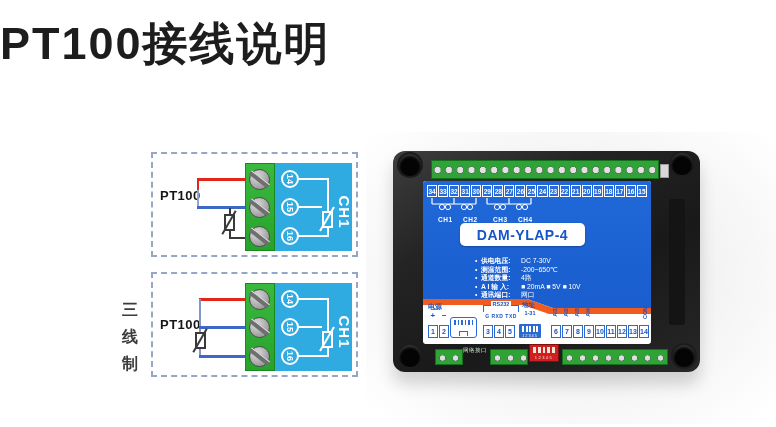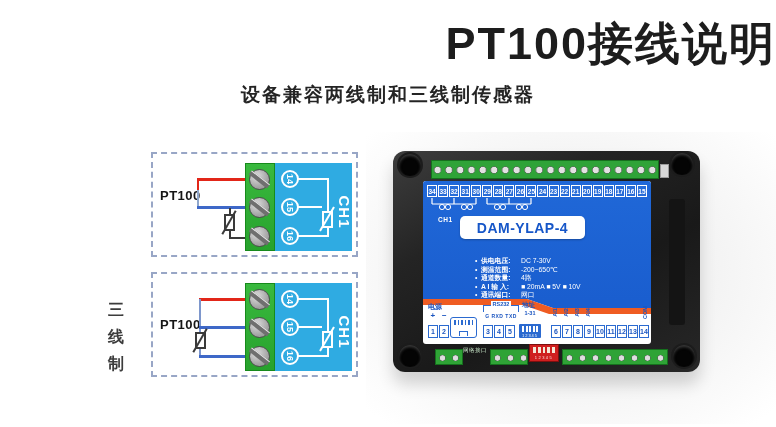--- a/index.html
+++ b/index.html
@@ -2,21 +2,21 @@
 <html><head>
 <meta charset="utf-8">
 <style>
   html,body{margin:0;padding:0;background:#fff;}
   *{box-sizing:border-box;}
   #canvas{position:relative;width:776px;height:427px;background:#ffffff;overflow:hidden;
           font-family:"Liberation Sans","DejaVu Sans",sans-serif;}
   .abs{position:absolute;}
 
   
-  .title{left:0;top:14px;width:776px;text-align:right;font-size:45px;font-weight:800;
+  .title{left:0;top:14px;width:776px;text-align:left;font-size:45px;font-weight:800;
          color:#1d1d1d;letter-spacing:2px;}
   .subtitle{left:0;top:82px;width:776px;text-align:center;font-size:19px;font-weight:700;
             color:#242424;letter-spacing:2px;}
 
   
   .vlabel{width:18px;font-size:16px;line-height:27px;color:#3c3c3c;font-weight:600;
           word-break:break-all;text-align:center;}
   .dbox{width:207px;height:105px;border:2px dashed #98a6c6;background:#fff;}
   .gblockD{left:92px;top:9px;width:30px;height:88px;background:linear-gradient(180deg,#39b93e,#27a22c);
            border:1px solid #178a1b;z-index:3;}
@@ -63,21 +63,21 @@
 
   .tports{left:4px;top:4px;width:220px;height:12px;display:flex;gap:1px;}
   .tport{flex:1;border:1px solid #fff;color:#fff;font-size:6.5px;font-weight:700;
          display:flex;align-items:center;justify-content:center;background:rgba(255,255,255,0.04);}
   .brackets{left:4px;top:16px;width:220px;height:18px;}
   .ch-labels{left:4px;top:35px;width:220px;height:9px;}
   .ch-labels span{position:absolute;font-size:6.5px;font-weight:700;color:#fff;letter-spacing:0.5px;}
   .ch-labels span:nth-of-type(1){left:11px;} .ch-labels span:nth-of-type(2){left:36px;}
   .ch-labels span:nth-of-type(3){left:66px;} .ch-labels span:nth-of-type(4){left:91px;}
 
-  .model-pill{left:37px;top:35px;width:125px;height:23px;background:#fff;border-radius:5px;
+  .model-pill{left:37px;top:42px;width:125px;height:23px;background:#fff;border-radius:5px;
               display:flex;align-items:center;justify-content:center;
               font-size:14px;font-weight:800;color:#1656c8;letter-spacing:0.5px;
               box-shadow:0 1px 2px rgba(0,0,0,0.25);}
   .specs{left:52px;top:76px;width:172px;color:#fff;}
   .spec{display:flex;line-height:8.6px;font-size:6.8px;}
   .spec .bullet{width:6px;}
   .spec .sname{width:40px;font-weight:700;}
   .spec .sval{flex:1;}
 
   .blab{color:#1b55c0;font-weight:700;}
@@ -110,21 +110,20 @@
   .rdip .pins{position:absolute;left:3px;top:2px;right:3px;height:6px;display:flex;gap:2px;}
   .rdip .pins i{flex:1;background:#f4e9d8;}
   .rdip .nums{position:absolute;left:0;right:0;bottom:1px;text-align:center;font-size:4px;color:#ffdede;letter-spacing:1.5px;}
 </style>
 </head>
 <body>
 
 <div id="canvas">
 
   <div class="abs title">PT100接线说明</div>
-  <div class="abs subtitle">设备兼容两线制和三线制传感器</div>
 
 
   <div class="abs dbox" style="left:151px;top:152px;">
     <div class="abs pt100" style="left:7px;top:34px;">PT100</div>
 
     <div class="abs wire red" style="left:44px;top:23.5px;width:48px;"></div>
     <div class="abs" style="left:44px;top:25px;width:2px;height:12px;background:#e22619;z-index:2;"></div>
     <div class="abs" style="left:44px;top:36px;width:2px;height:17px;background:#8fa7cc;z-index:2;"></div>
     <div class="abs wire blue" style="left:44px;top:51.5px;width:48px;"></div>
     <div class="abs" style="left:76px;top:54px;width:2px;height:30px;background:#3a3a3a;z-index:2;"></div>
@@ -155,21 +154,21 @@
     <div class="abs wline" style="left:145px;top:80.5px;width:31px;height:2px;"></div>
     <div class="abs wline" style="left:174px;top:24px;width:2px;height:34px;"></div>
     <div class="abs wline" style="left:174px;top:73px;width:2px;height:9px;"></div>
     <div class="abs wtherm"></div>
     <div class="abs wslash"></div>
     <div class="abs chlab">
         <span>CH1</span>
       </div>
   </div>
 
-  <div class="abs vlabel" style="left:107px;top:296px;">三线制</div>
+  <div class="abs vlabel" style="left:121px;top:296px;">三线制</div>
 
   <div class="abs dbox" style="left:151px;top:272px;">
     <div class="abs pt100" style="left:7px;top:43px;">PT100</div>
 
     <div class="abs wire red" style="left:46px;top:23.5px;width:46px;"></div>
     <div class="abs" style="left:46px;top:25px;width:2px;height:58px;background:#7e97cc;z-index:2;"></div>
     <div class="abs wire blue" style="left:46px;top:51.5px;width:46px;"></div>
     <div class="abs wire blue" style="left:46px;top:80.5px;width:46px;"></div>
     <div class="abs btherm" style="left:42px;top:58px;"></div>
     <div class="abs bslash" style="left:46px;top:53px;"></div>

